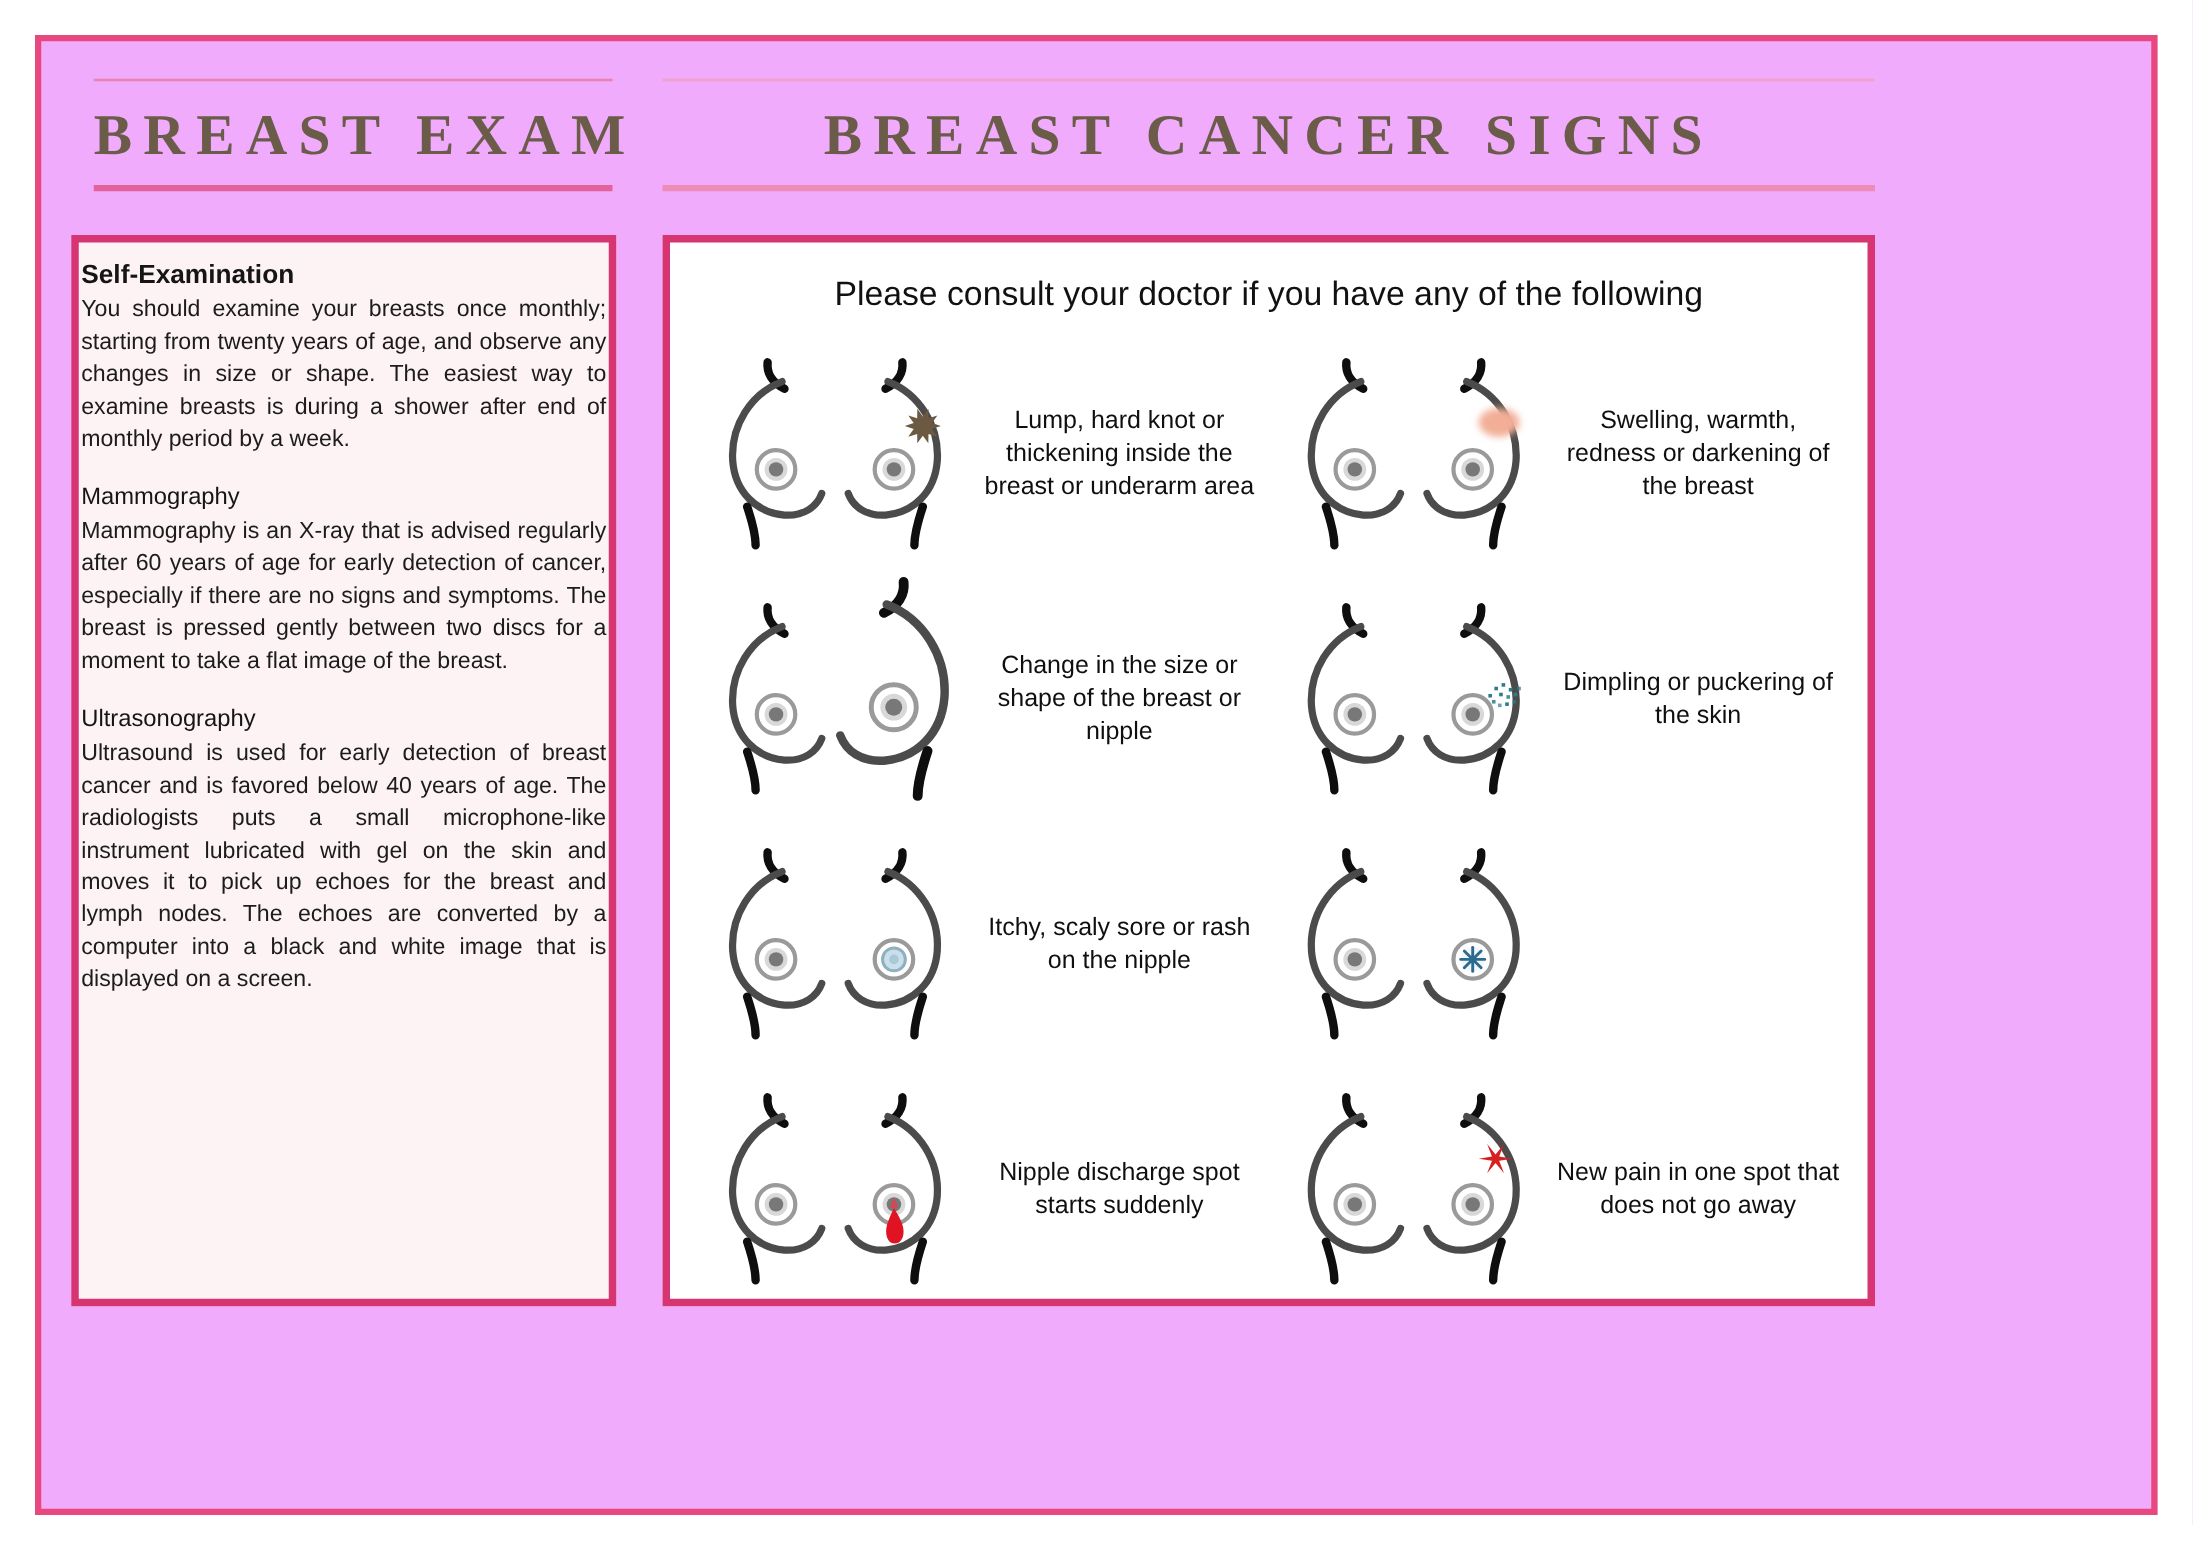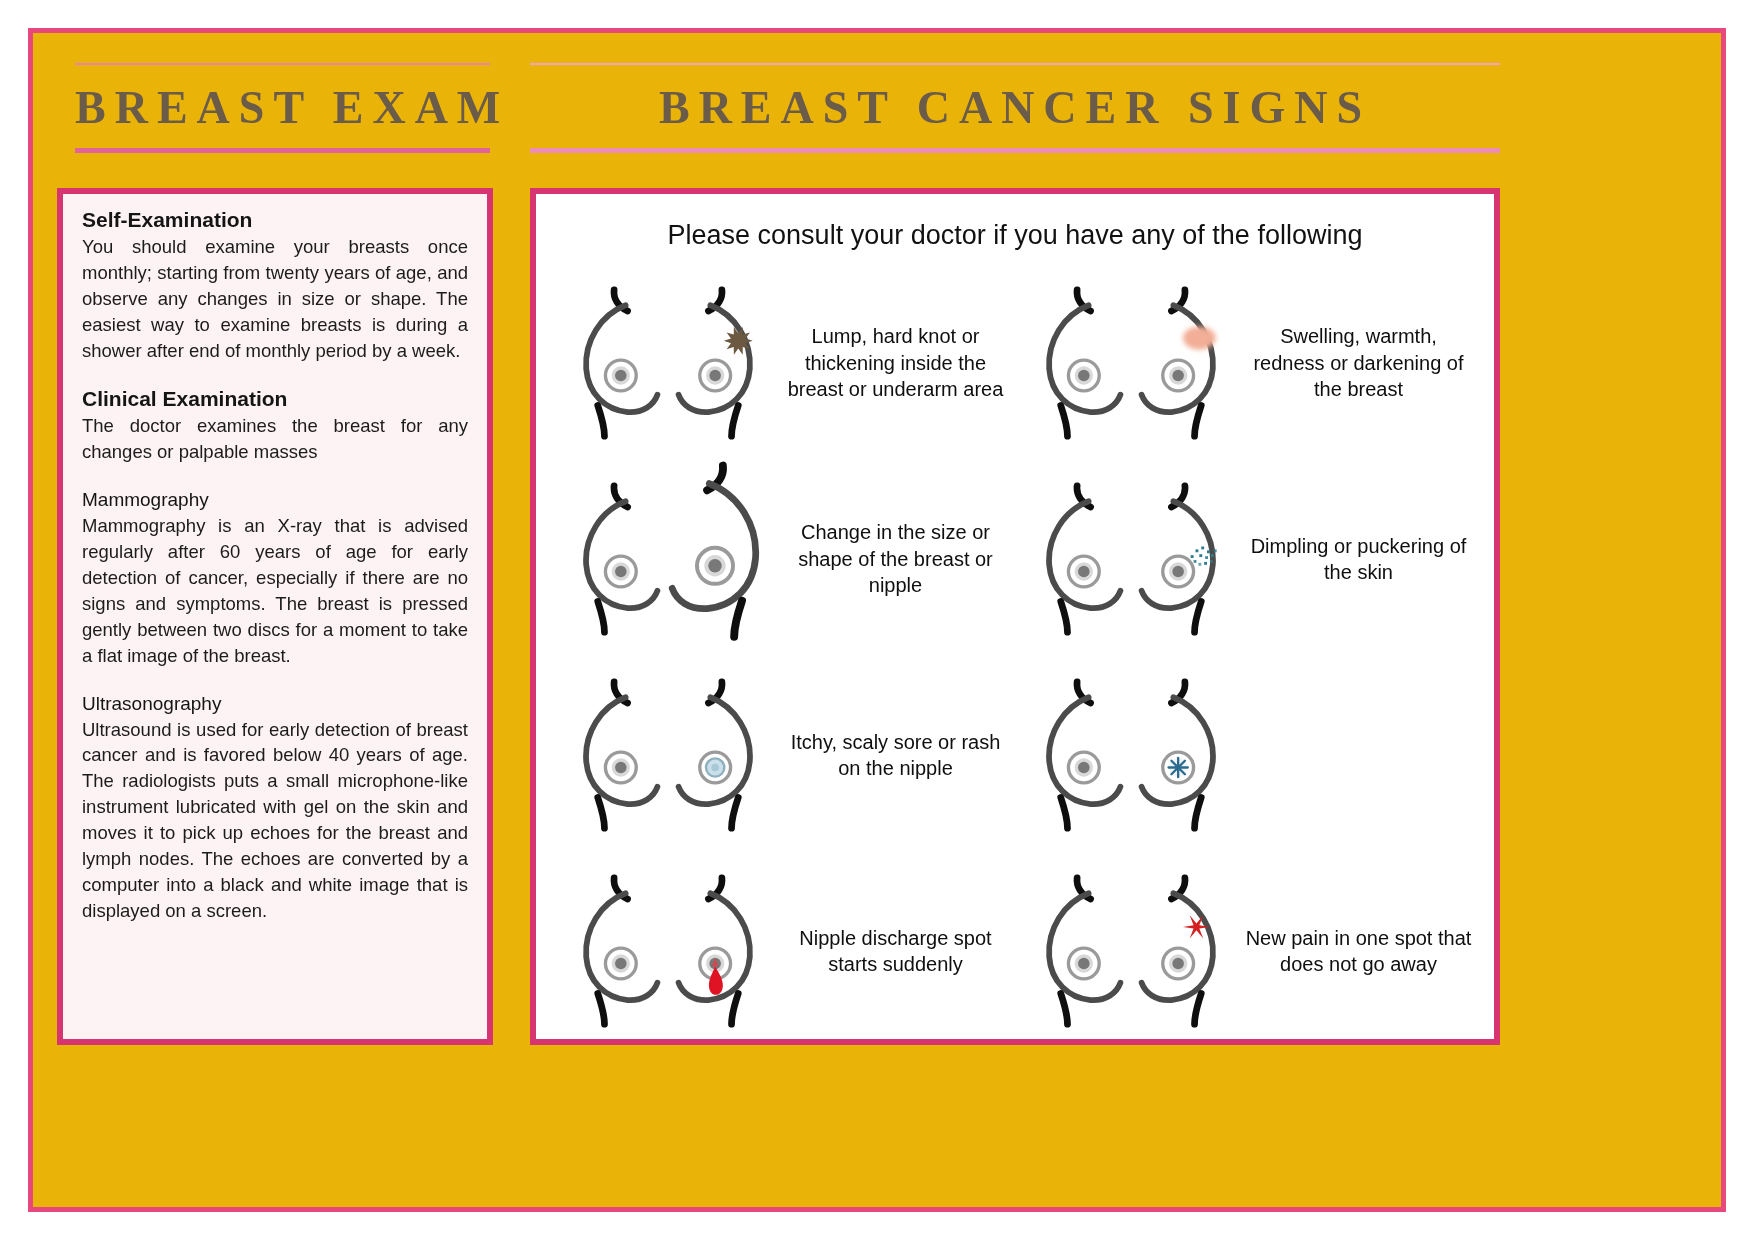--- a/index.html
+++ b/index.html
@@ -1,35 +1,35 @@
 <!DOCTYPE html>
 <html><head>
 <meta charset="utf-8">
 <style>
   html,body{margin:0;padding:0;background:#ffffff;}
   body{width:1754px;height:1240px;position:relative;font-family:"Liberation Sans",sans-serif;-webkit-font-smoothing:antialiased;}
 
   .page{position:absolute;left:28px;top:28px;right:28px;bottom:28px;
-        background:#eab308;border:5px solid #e7487e;box-sizing:border-box;}
+        background:#f0abfc;border:5px solid #e7487e;box-sizing:border-box;}
 
   
   .hdr{position:absolute;text-align:center;}
   .hdr-left{left:42px;top:30px;width:415px;}
   .hdr-right{left:497px;top:30px;width:970px;}
   .rule{border:0;margin:0;}
   .rule-thin-l{height:2px;background:#e884ad;}
   .rule-thick-l{height:5px;background:#e2639b;}
   .rule-thin-r{height:2px;background:#f0a3c5;}
   .rule-thick-r{height:5px;background:#ee8cb8;}
   .title{font-family:"Liberation Serif",serif;font-weight:700;color:#6b5c4a;
          font-size:46px;letter-spacing:9px;padding:16px 0 14px 0;white-space:nowrap;}
 
   
   .panel{position:absolute;top:155px;height:857px;box-sizing:border-box;border:6px solid #d63571;}
-  .panel-left{left:24px;width:436px;background:#fdf3f5;overflow:hidden;padding:14px 19px;}
+  .panel-left{left:24px;width:436px;background:#fdf3f5;overflow:hidden;padding:14px 2px;}
   .panel-right{left:497px;width:970px;background:#ffffff;overflow:hidden;}
 
   
   .sec{margin-top:24px;}
   .sec:first-child{margin-top:0;}
   .sec h3{margin:0 0 2px 0;font-size:21px;font-weight:700;color:#151515;}
   .sec.sub h3{font-size:19px;font-weight:400;}
   .sec p{margin:0;font-size:18.5px;line-height:1.40;color:#1c1c1c;text-align:justify;}
 
   
@@ -84,24 +84,20 @@
     <div class="rule rule-thin-r"></div>
     <div class="title">BREAST CANCER SIGNS</div>
     <div class="rule rule-thick-r"></div>
   </div>
 
   <div class="panel panel-left">
     <div class="sec">
       <h3>Self-Examination</h3>
       <p>You should examine your breasts once monthly; starting from twenty years of age, and observe any changes in size or shape.  The easiest way to examine breasts is during a shower after end of monthly period by a week.</p>
     </div>
-    <div class="sec">
-      <h3>Clinical Examination</h3>
-      <p>The doctor examines the breast for any changes or palpable masses</p>
-    </div>
     <div class="sec sub">
       <h3>Mammography</h3>
       <p>Mammography is an X-ray that is advised regularly after 60 years of age for early detection of cancer, especially if there are no signs and symptoms. The breast is pressed gently between two discs for a moment to take a flat image of the breast.</p>
     </div>
     <div class="sec sub">
       <h3>Ultrasonography</h3>
       <p>Ultrasound is used for early detection of breast cancer and is favored below 40 years of age. The radiologists puts a small microphone-like instrument lubricated with gel on the skin and moves it to pick up echoes for the breast and lymph nodes. The echoes are converted by a computer into a black and white image that is displayed on a screen.</p>
     </div>
   </div>
 

